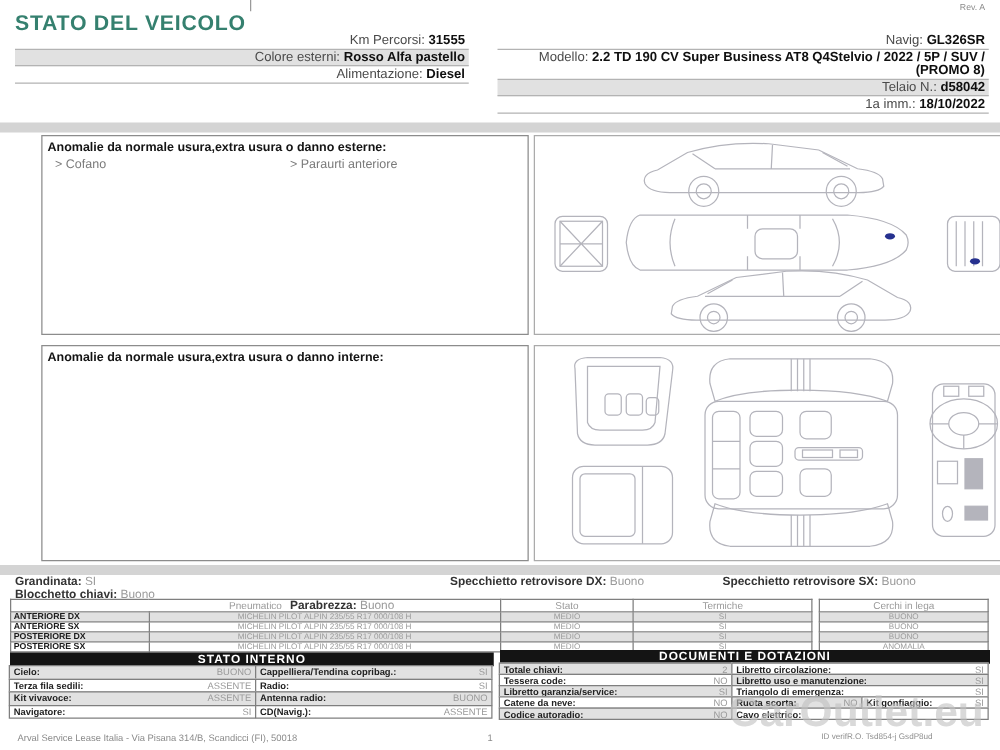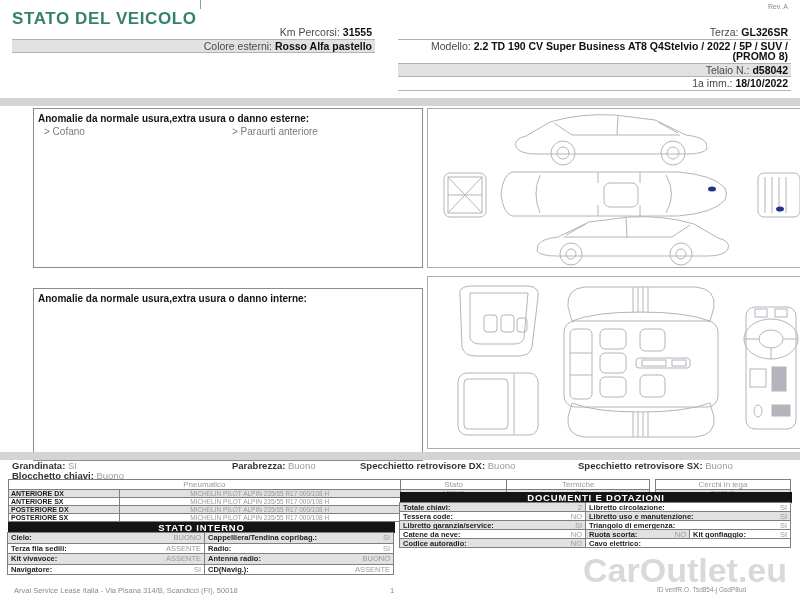--- a/index.html
+++ b/index.html
@@ -20,48 +20,48 @@
   .field-row.gray { background:#e1e1e1; }
   .field-label { color:#4a4a4a; }
   .field-value { color:#0f0f0f; font-weight:bold; }
 
   .bar { position:absolute; left:0; width:800px; height:8px; background:#d4d4d4; }
   #bar1 { top:98px; } #bar2 { top:452px; }
 
   .panel { position:absolute; border:1px solid #8c8c8c; background:#fff; box-sizing:border-box;margin-left:25px; }
   #ext-text-panel { left:8px;   top:108px; width:390px; height:160px; }
   #ext-diag-panel { left:402px; top:108px; width:390px; height:160px; border-color:#ababab; }
-  #int-text-panel { left:8px;   top:288px; width:390px; height:173px; }
+  #int-text-panel { left:8px;   top:276px; width:390px; height:173px; }
   #int-diag-panel { left:402px; top:276px; width:390px; height:173px; border-color:#ababab; }
   .panel-title { font-size:10px; font-weight:bold; color:#141414; padding:4px 4px 2px 4px; }
   .panel-items { display:flex; font-size:10px; color:#7a7a7a; padding-left:10px; }
   .panel-item.first { width:188px; }
 
   .cond { position:absolute; font-size:9.5px; white-space:nowrap; }
   .cond .c-label { font-weight:bold; color:#333; }
   .cond .c-value { color:#9a9a9a; }
   #cond-grandinata { left:12px;  top:460px; }
   #cond-blocchetto { left:12px;  top:470px; }
-  #cond-parabrezza { left:232px; top:460px; }
+  #cond-parabrezza { left:232px; top:479px; }
   #cond-specdx     { left:360px; top:460px; }
   #cond-specsx     { left:578px; top:460px; }
 
   table.tire { position:absolute; border-collapse:collapse; table-layout:fixed; }
   #tire-main   { left:8px;   top:479px; width:642px; }
   #tire-cerchi { left:655px; top:479px; width:136px; }
   table.tire td { border:1px solid #7f7f7f; height:7px; padding:0 2px; line-height:7px;
     overflow:hidden; white-space:nowrap; }
   table.tire td.hd  { font-size:8px; color:#9a9a9a; text-align:center; height:9px; line-height:9px; }
   table.tire td.pos { font-size:7px; font-weight:bold; color:#1a1a1a; }
   table.tire td.spec, table.tire td.val { font-size:6.5px; color:#9a9a9a; text-align:center; }
   table.tire tr.gray td { background:#e1e1e1; }
 
   .sec { position:absolute; }
   #stato-interno { left:8px;   top:522px; width:387px; }
-  #documenti     { left:400px; top:492px; width:392px; }
+  #documenti     { left:400px; top:520px; width:392px; }
   .sec-header { background:#141414; color:#fff; font-weight:bold; text-align:center;
     font-size:9.5px; height:11px; line-height:11px; letter-spacing:0.8px; }
   .kv-row { display:flex; }
   .kv-cell { box-sizing:border-box; border:1px solid #7f7f7f; margin-top:-1px; margin-left:-1px;
     display:flex; justify-content:space-between; align-items:center; padding:0 3px; background:#fff; }
   .kv-cell.bg-g { background:#e1e1e1; }
   #stato-interno .kv-cell { height:11.5px; font-size:7.5px;gap:23px; }
   #documenti     .kv-cell { height:10px;   font-size:7.5px; }
   #stato-interno .c-left  { width:198px; } #stato-interno .c-right { width:190px; }
   #documenti .c-left { width:187px; } #documenti .c-right { width:206px; }
@@ -89,25 +89,29 @@
 
   <div class="fields fields-left">
     <div class="field-row">
       <span class="field-label">Km Percorsi:</span>
       <span class="field-value">31555</span>
     </div>
     <div class="field-row gray">
       <span class="field-label">Colore esterni:</span>
       <span class="field-value">Rosso Alfa pastello</span>
     </div>
+    <div class="field-row">
+      <span class="field-label">Alimentazione:</span>
+      <span class="field-value">Diesel</span>
+    </div>
   </div>
 
   <div class="fields fields-right">
     <div class="field-row">
-      <span class="field-label">Terza:</span>
+      <span class="field-label">Navig:</span>
       <span class="field-value">GL326SR</span>
     </div>
     <div class="field-row">
       <span class="field-label">Modello:</span>
       <span class="field-value">2.2 TD 190 CV Super Business AT8 Q4Stelvio / 2022 / 5P / SUV / (PROMO 8)</span>
     </div>
     <div class="field-row gray">
       <span class="field-label">Telaio N.:</span>
       <span class="field-value">d58042</span>
     </div>

